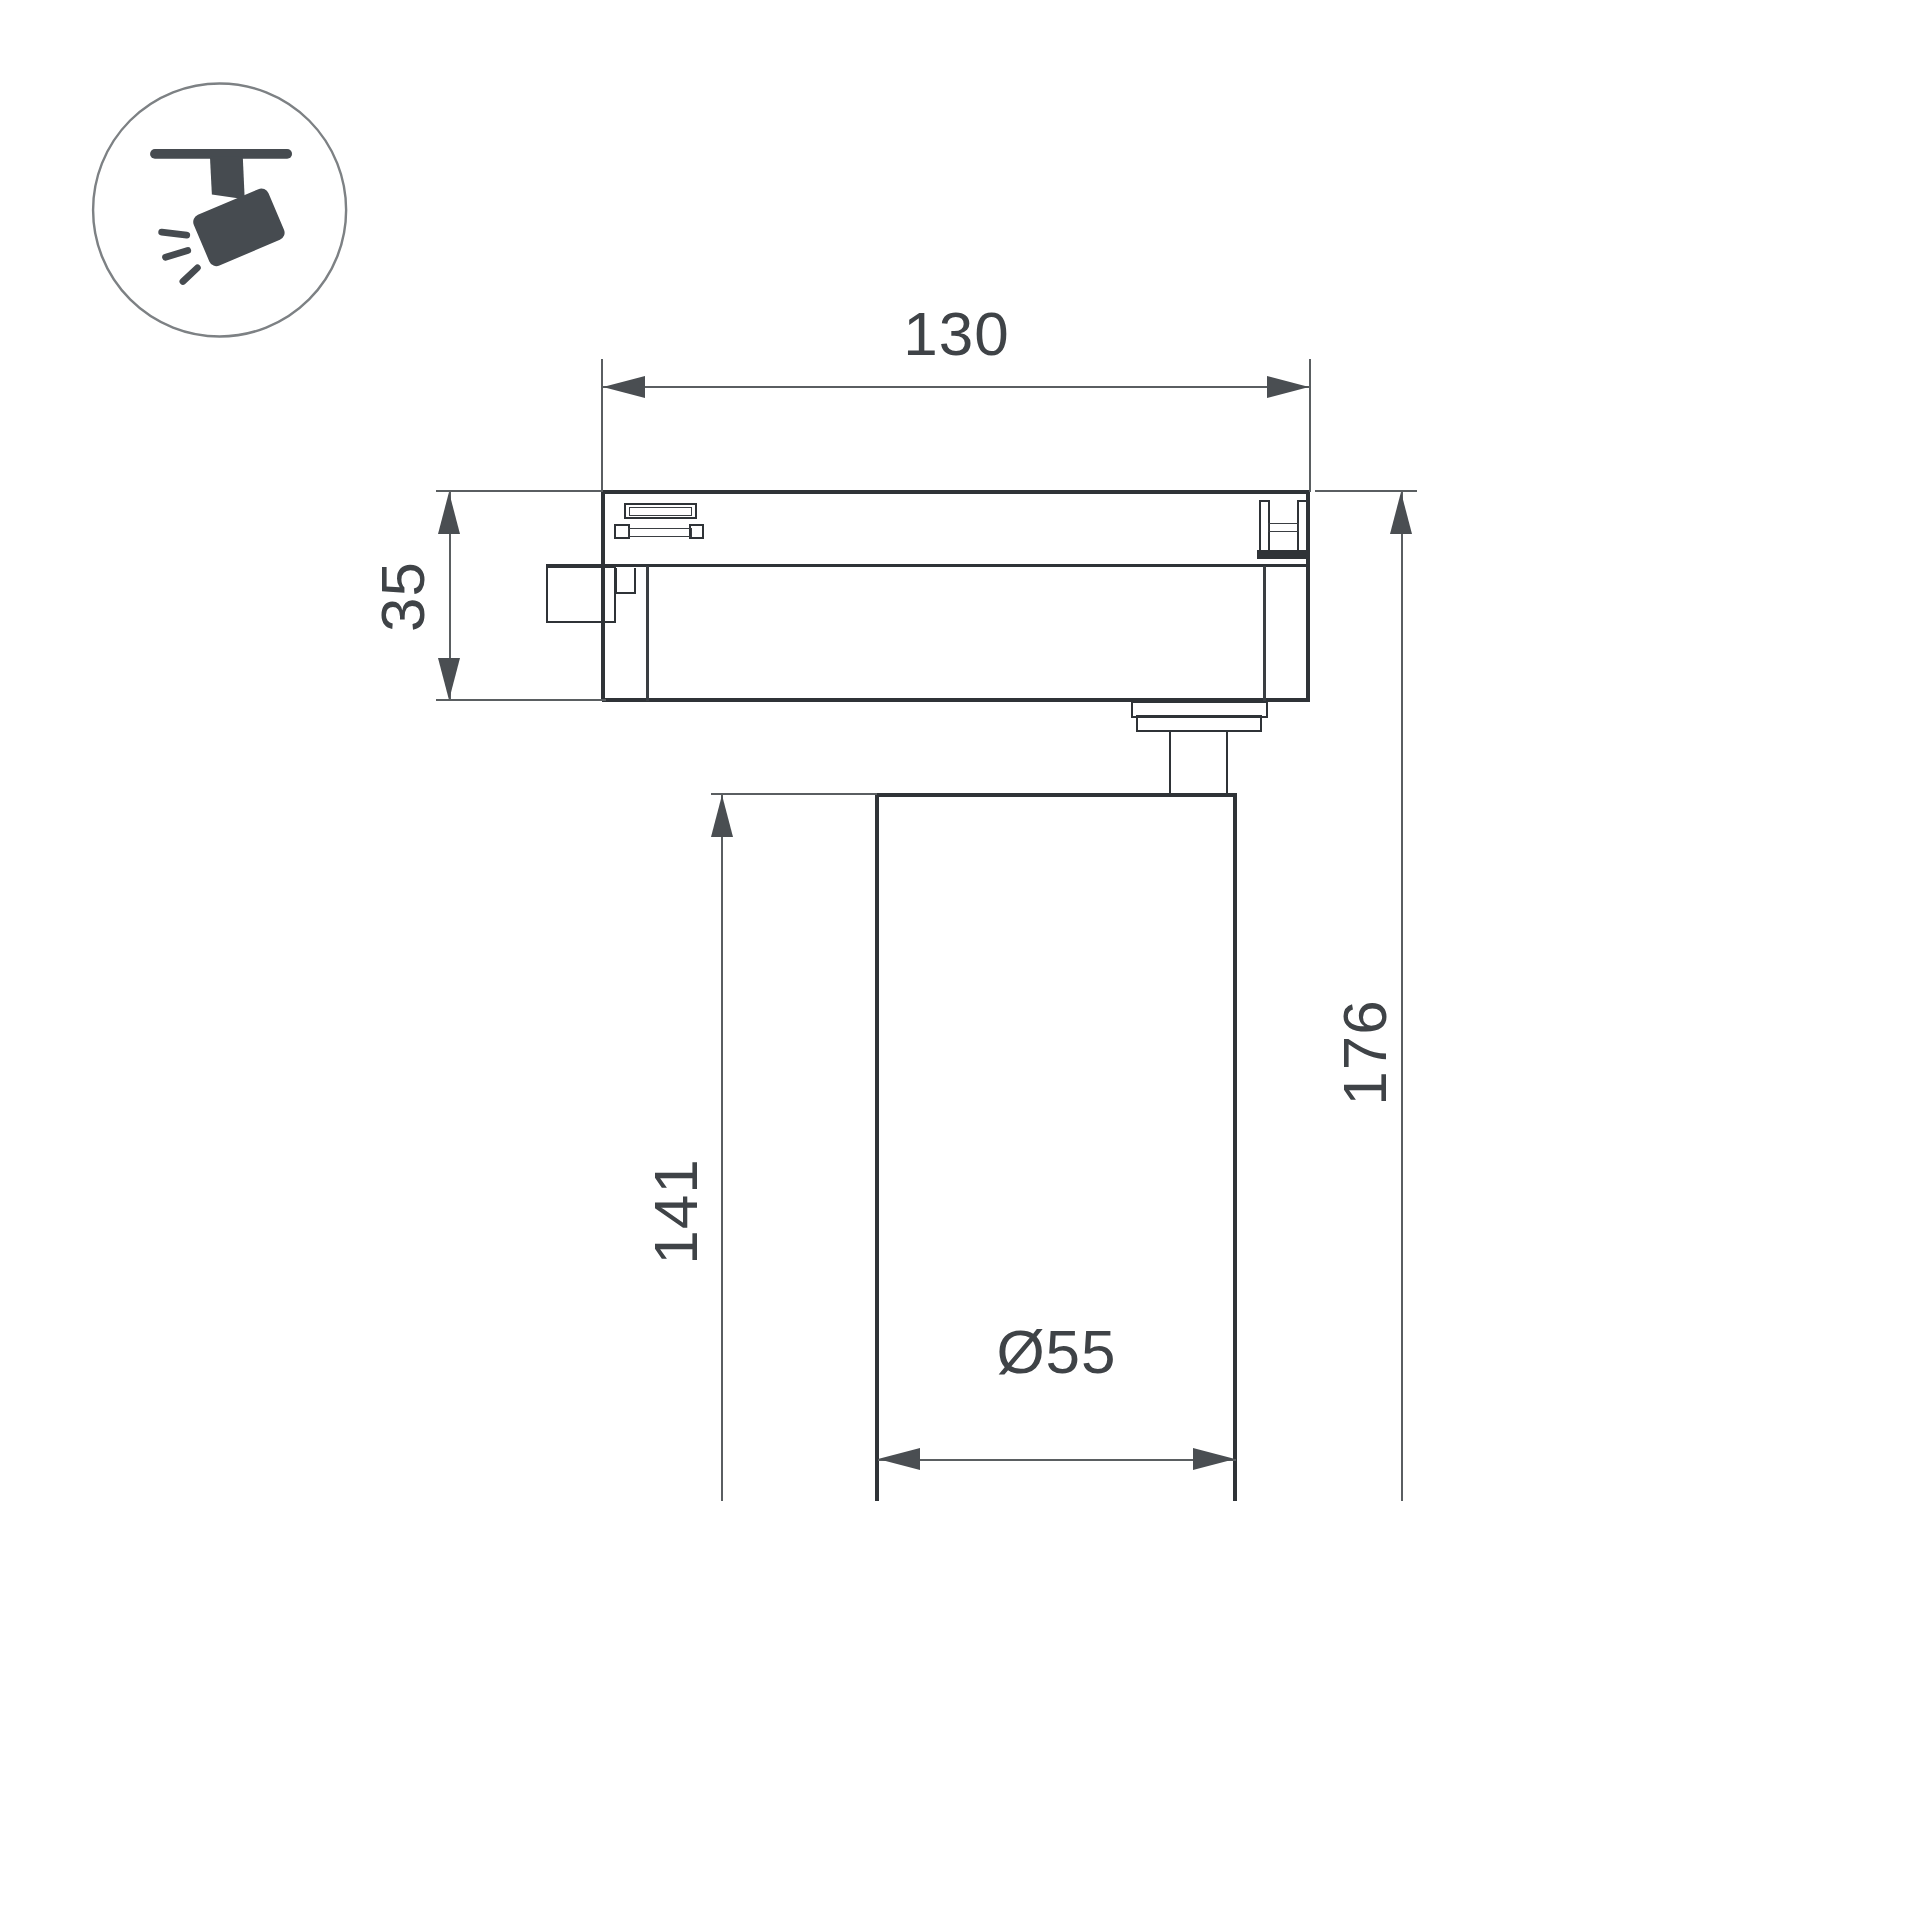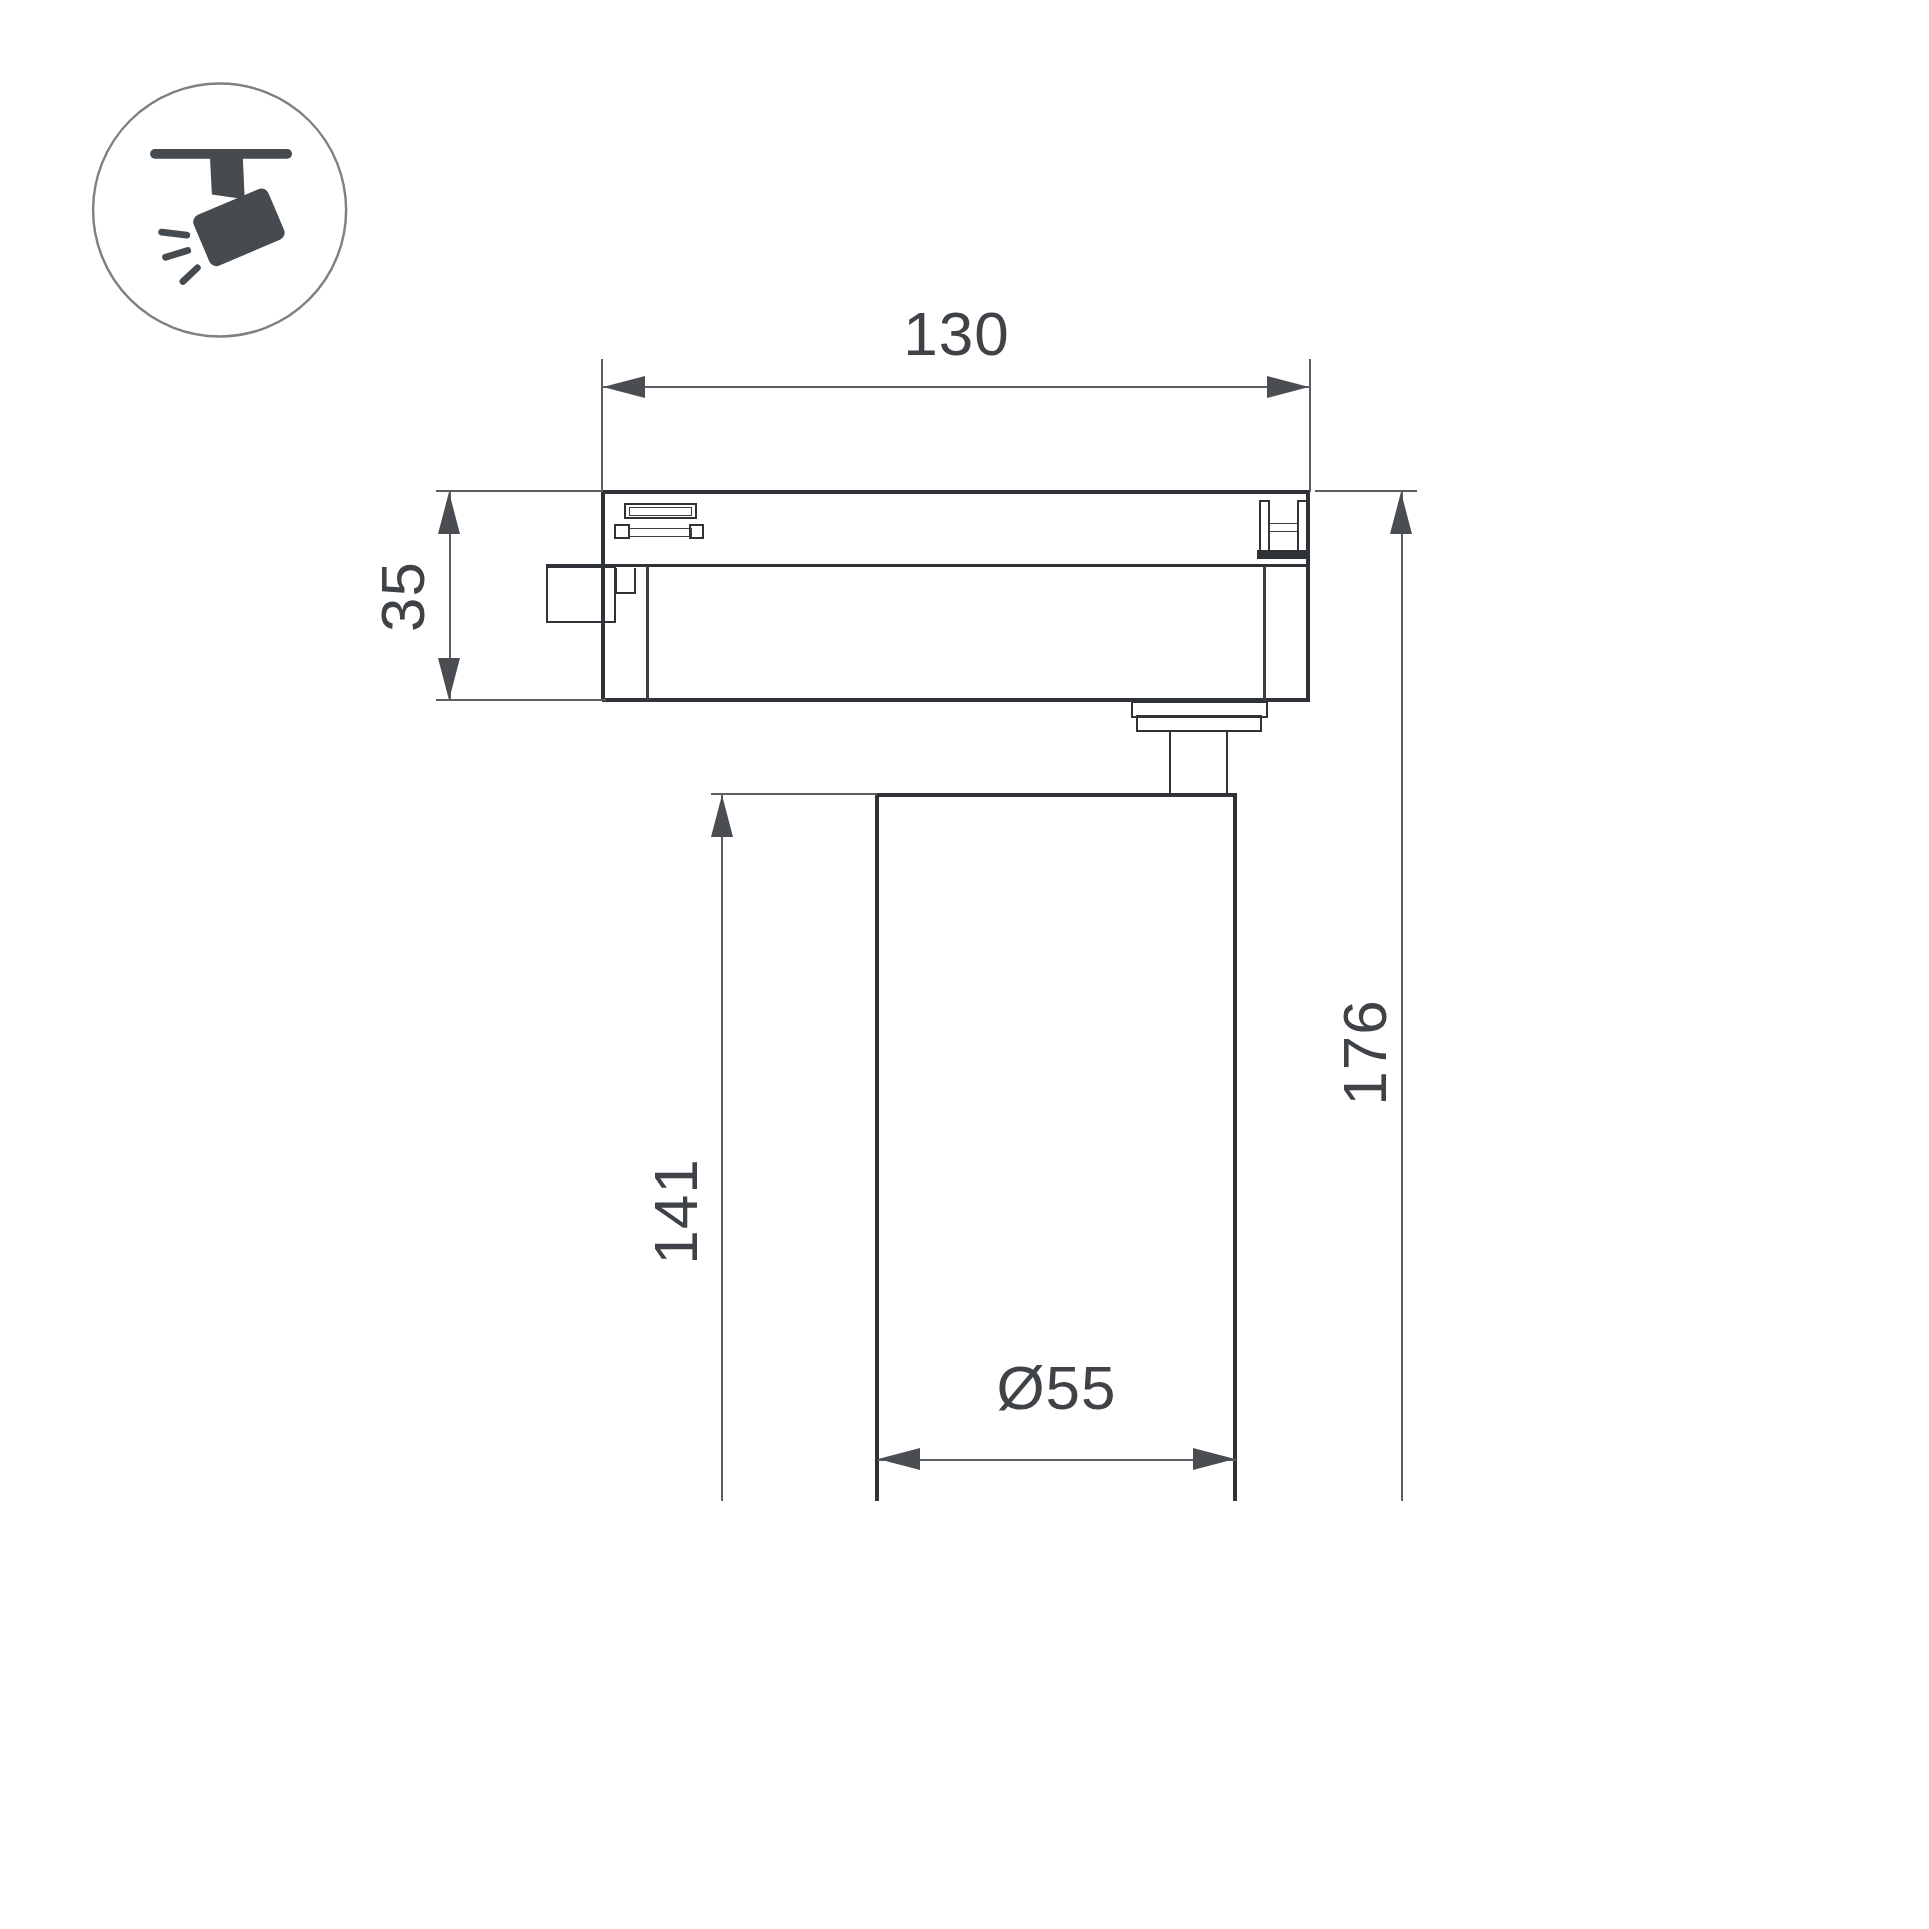--- a/index.html
+++ b/index.html
@@ -119,18 +119,18 @@
   <div class="dh" style="left:1242px;top:1618px;width:180px;"></div>
   <div class="arr up" style="left:1390px;top:492px;"></div>
   <div class="arr down" style="left:1390px;top:1578px;"></div>
   <div class="dim-label rot" style="left:1268px;top:956px;">
     <span>176</span>
   </div>
 
   <div class="dh" style="left:878px;top:1459px;width:358px;"></div>
   <div class="arr left" style="left:878px;top:1448px;"></div>
   <div class="arr right" style="left:1193px;top:1448px;"></div>
-  <div class="dim-label" style="left:960px;top:1344px;">
+  <div class="dim-label" style="left:960px;top:1308px;">
     <span>Ø55</span>
   </div>
 
 </div>
 
 
 </body></html>

